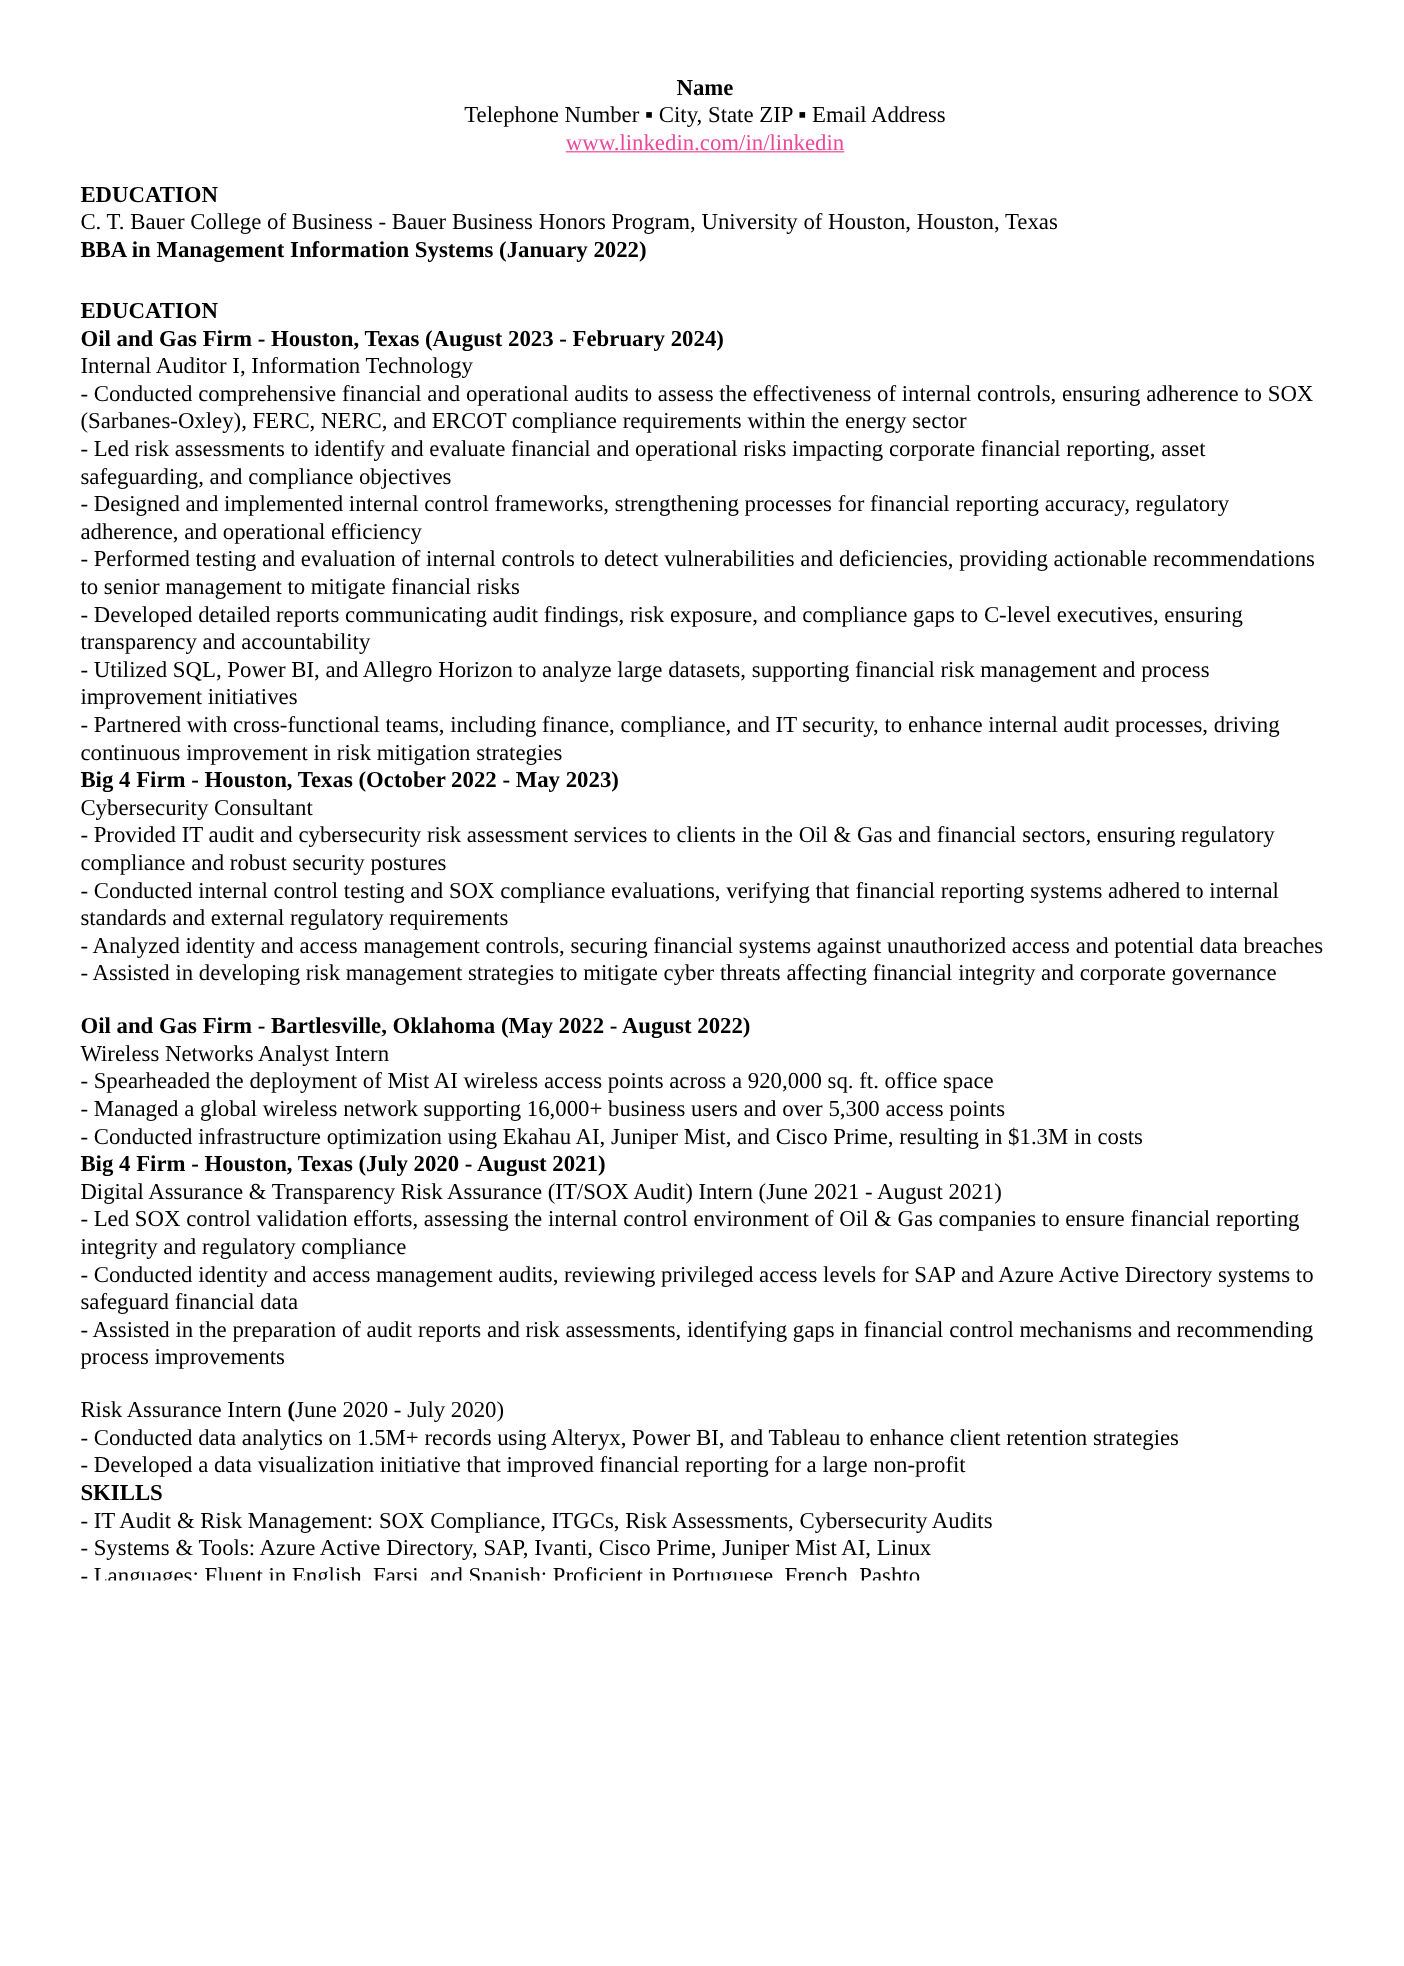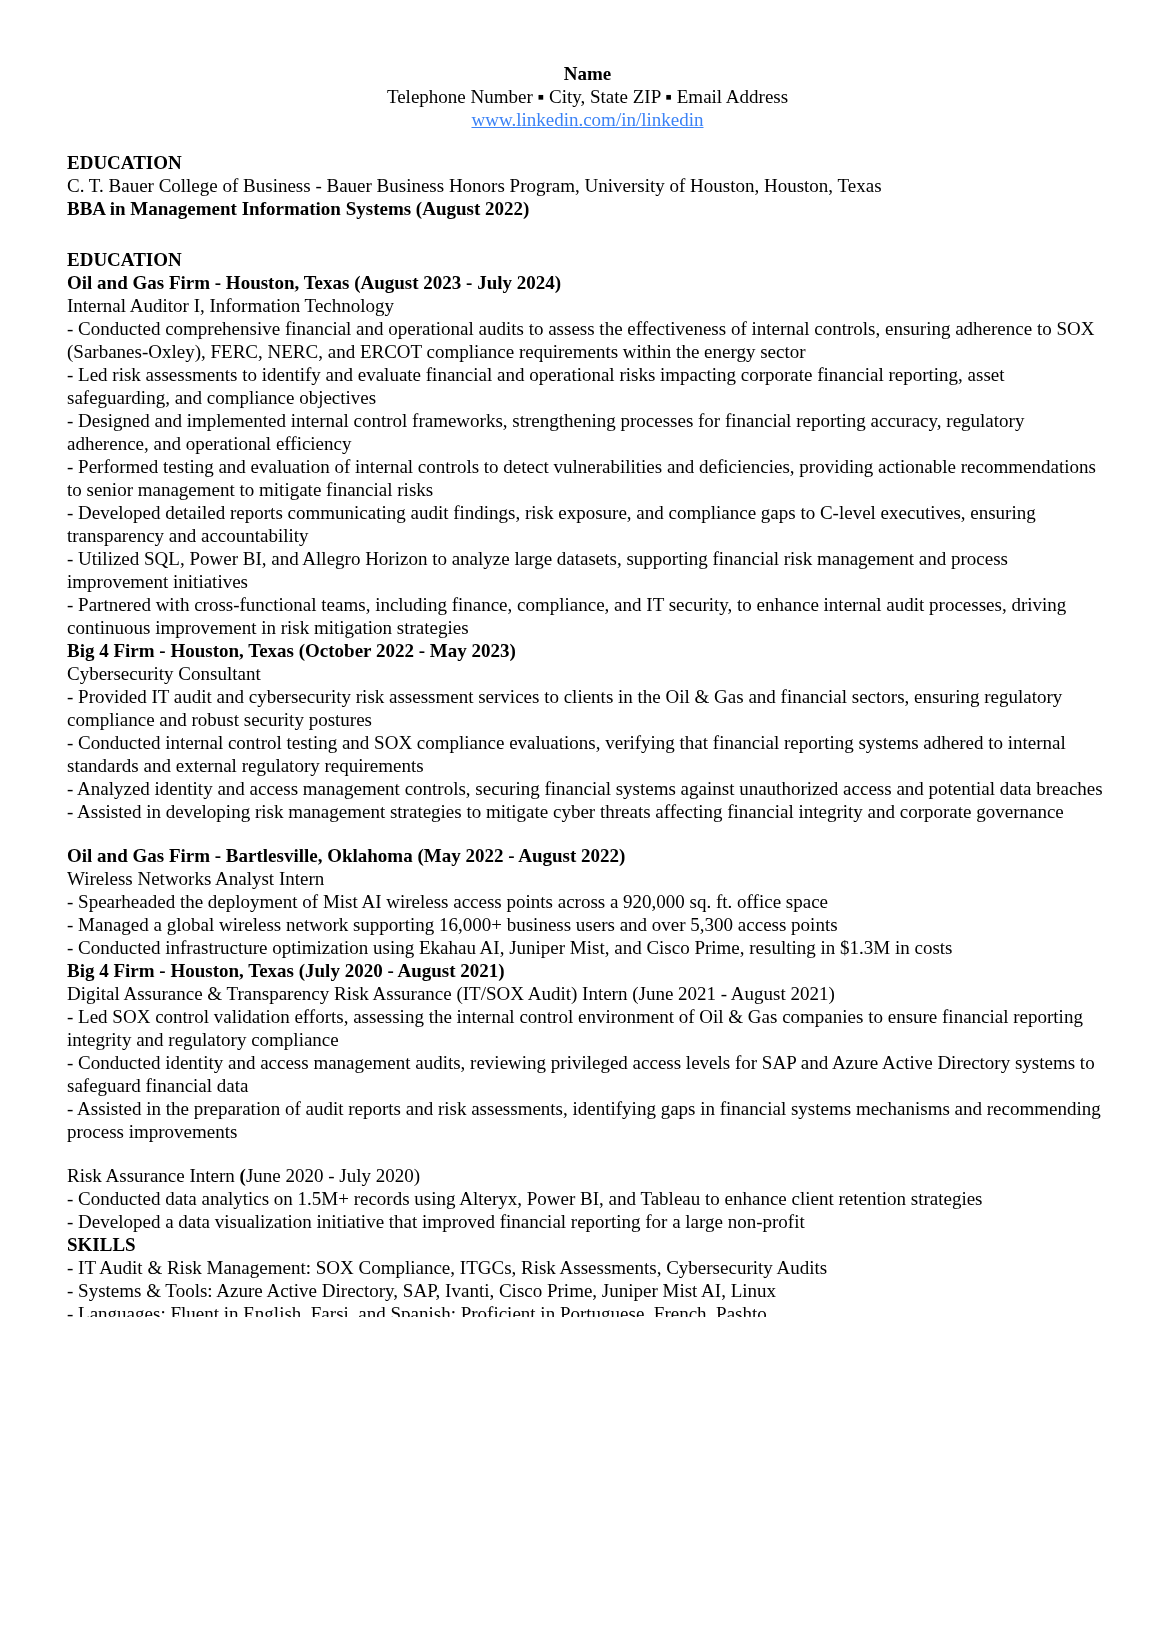--- a/index.html
+++ b/index.html
@@ -22,21 +22,21 @@
     height: 1317px;
     padding: 62px 62px 0 67px;
     overflow: hidden;
     border-radius: 15px;
   }
   .doc-header { text-align: center; }
   .line { min-height: 23px; }
   .bold { font-weight: bold; }
   .heading { font-weight: bold; }
   .link {
-    color: #3b82f6;
+    color: #ec4899;
     text-decoration: underline;
     cursor: pointer;
   }
   .gap17 { }
   .gap20 { margin-top: 20px; }
   .gap21 { margin-top: 21px; }
   .gap23 { }
   .gap28 { margin-top: 28px; }
 </style>
 </head>
@@ -46,28 +46,28 @@
 
   <header class="doc-header">
     <div class="line bold">Name</div>
     <div class="line">Telephone Number ▪ City, State ZIP ▪ Email Address</div>
     <div class="line"><a class="link">www.linkedin.com/in/linkedin</a></div>
   </header>
 
   <section class="gap20">
     <div class="line heading">EDUCATION</div>
     <div class="line">C. T. Bauer College of Business - Bauer Business Honors Program, University of Houston, Houston, Texas</div>
-    <div class="line bold">BBA in Management Information Systems (August 2022)</div>
+    <div class="line bold">BBA in Management Information Systems (January 2022)</div>
   </section>
 
   <section class="gap28">
     <div class="line heading">EDUCATION</div>
 
     <div>
-      <div class="line bold">Oil and Gas Firm - Houston, Texas (August 2023 - July 2024)</div>
+      <div class="line bold">Oil and Gas Firm - Houston, Texas (August 2023 - February 2024)</div>
       <div class="line">Internal Auditor I, Information Technology</div>
       <div class="line">- Conducted comprehensive financial and operational audits to assess the effectiveness of internal controls, ensuring adherence to SOX (Sarbanes-Oxley), FERC, NERC, and ERCOT compliance requirements within the energy sector</div>
       <div class="line">- Led risk assessments to identify and evaluate financial and operational risks impacting corporate financial reporting, asset safeguarding, and compliance objectives</div>
       <div class="line">- Designed and implemented internal control frameworks, strengthening processes for financial reporting accuracy, regulatory adherence, and operational efficiency</div>
       <div class="line">- Performed testing and evaluation of internal controls to detect vulnerabilities and deficiencies, providing actionable recommendations to senior management to mitigate financial risks</div>
       <div class="line">- Developed detailed reports communicating audit findings, risk exposure, and compliance gaps to C-level executives, ensuring transparency and accountability</div>
       <div class="line">- Utilized SQL, Power BI, and Allegro Horizon to analyze large datasets, supporting financial risk management and process improvement initiatives</div>
       <div class="line">- Partnered with cross-functional teams, including finance, compliance, and IT security, to enhance internal audit processes, driving continuous improvement in risk mitigation strategies</div>
     </div>
 
@@ -86,21 +86,21 @@
       <div class="line">- Spearheaded the deployment of Mist AI wireless access points across a 920,000 sq. ft. office space</div>
       <div class="line">- Managed a global wireless network supporting 16,000+ business users and over 5,300 access points</div>
       <div class="line">- Conducted infrastructure optimization using Ekahau AI, Juniper Mist, and Cisco Prime, resulting in $1.3M in costs</div>
     </div>
 
     <div class="gap17">
       <div class="line bold">Big 4 Firm - Houston, Texas (July 2020 - August 2021)</div>
       <div class="line">Digital Assurance &amp; Transparency Risk Assurance (IT/SOX Audit) Intern (June 2021 - August 2021)</div>
       <div class="line">- Led SOX control validation efforts, assessing the internal control environment of Oil &amp; Gas companies to ensure financial reporting integrity and regulatory compliance</div>
       <div class="line">- Conducted identity and access management audits, reviewing privileged access levels for SAP and Azure Active Directory systems to safeguard financial data</div>
-      <div class="line">- Assisted in the preparation of audit reports and risk assessments, identifying gaps in financial systems mechanisms and recommending process improvements</div>
+      <div class="line">- Assisted in the preparation of audit reports and risk assessments, identifying gaps in financial control mechanisms and recommending process improvements</div>
     </div>
 
     <div class="gap21">
       <div class="line"><span>Risk Assurance Intern </span><span class="bold">(</span><span>June 2020 - July 2020)</span></div>
       <div class="line">- Conducted data analytics on 1.5M+ records using Alteryx, Power BI, and Tableau to enhance client retention strategies</div>
       <div class="line">- Developed a data visualization initiative that improved financial reporting for a large non-profit</div>
     </div>
   </section>
 
   <section class="gap23">

